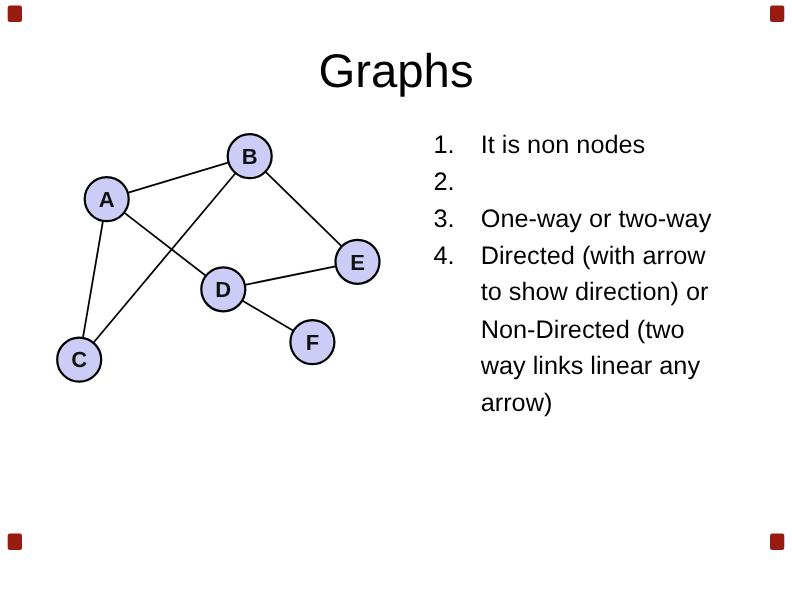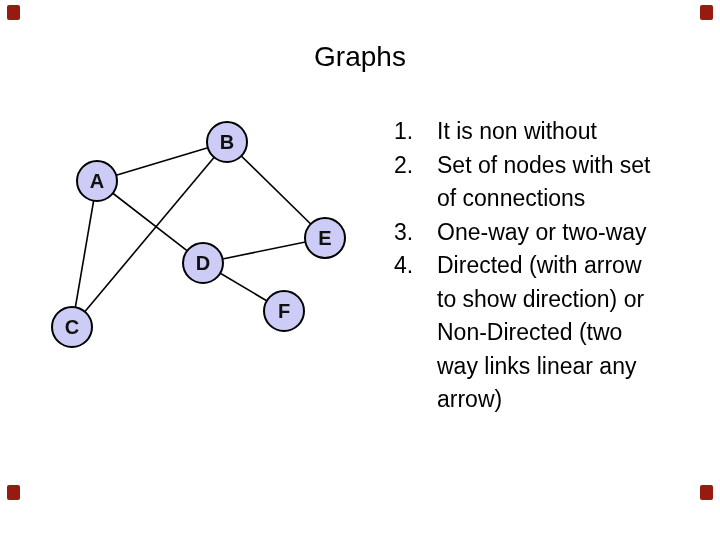--- a/index.html
+++ b/index.html
@@ -22,21 +22,21 @@
   }
   .corner.tl { left: 7px;   top: 5px; }
   .corner.tr { left: 700px; top: 5px; }
   .corner.bl { left: 7px;   top: 485px; }
   .corner.br { left: 700px; top: 485px; }
   .title {
     position: absolute;
     left: 0; right: 0;
     top: 42px;
     text-align: center;
-    font-size: 28px;
+    font-size: 43px;
     font-weight: 400;
     letter-spacing: 0px;
     color: #000;
     line-height: 1.1;
     white-space: nowrap;
   }
   #graph-svg {
     position: absolute;
     left: 0; top: 0;
     width: 720px;
@@ -113,25 +113,24 @@
         <circle cx="325" cy="238" r="20" fill="#ccccf7" stroke="#000000"></circle>
         <text x="325" y="238" dy="7">E</text>
         <circle cx="284" cy="311" r="20" fill="#ccccf7" stroke="#000000"></circle>
         <text x="284" y="311" dy="7">F</text>
       </g>
   </svg>
 
   <ol class="list">
     <li>
       <span class="num">1.</span>
-      <span class="txt">It is non without</span>
+      <span class="txt">It is non nodes</span>
     </li>
     <li>
       <span class="num">2.</span>
-      <span class="txt">Set of nodes with set of connections</span>
     </li>
     <li>
       <span class="num">3.</span>
       <span class="txt">One-way or two-way</span>
     </li>
     <li>
       <span class="num">4.</span>
       <span class="txt">Directed (with arrow to show direction) or Non-Directed (two way links linear any arrow)</span>
     </li>
   </ol>

